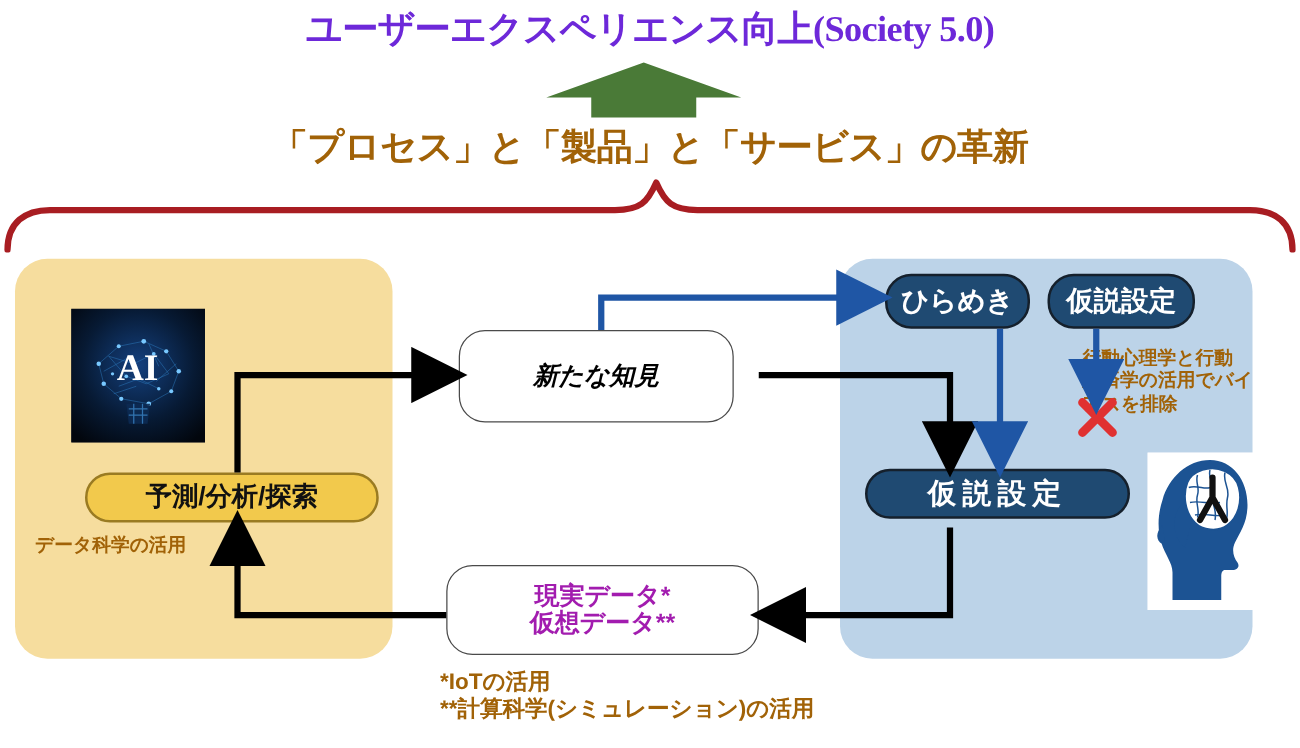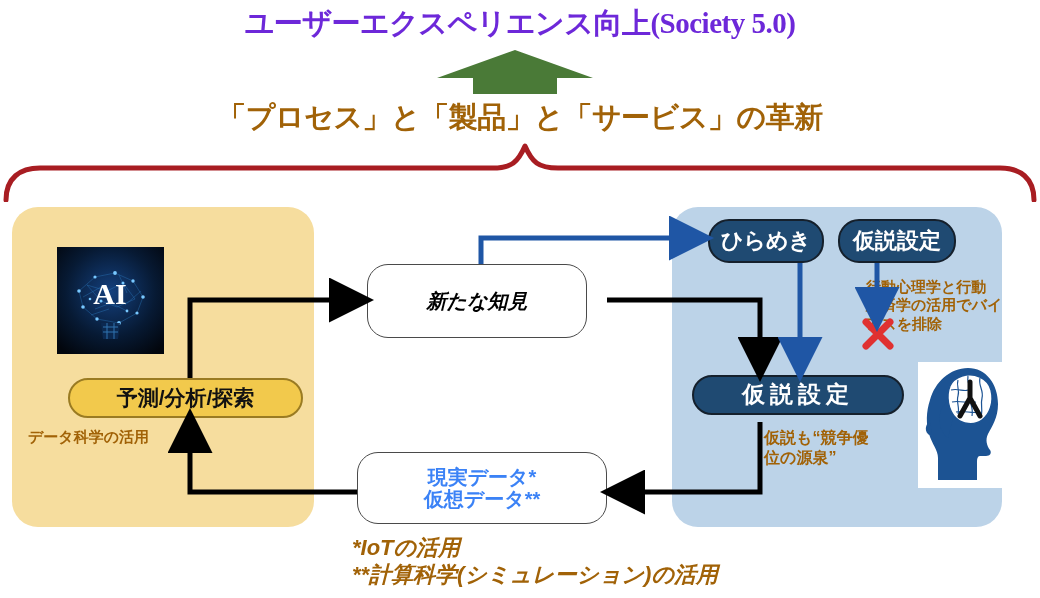--- a/index.html
+++ b/index.html
@@ -51,37 +51,37 @@
     background:#f2c94c;border:2px solid #9a7b22;color:#111111;font-size:21px;
   }
   .box-white-knowledge{
     left:367px;top:264px;width:220px;height:74px;
     background:#ffffff;border:1.5px solid #4a4a4a;color:#000000;font-size:20px;
     flex-direction:row;
     font-style:italic;
   }
   .box-white-data{
     left:357px;top:452px;width:250px;height:72px;
-    background:#ffffff;border:1.5px solid #4a4a4a;color:#3b82f6;font-size:20px;
+    background:#ffffff;border:1.5px solid #4a4a4a;color:#a21caf;font-size:20px;
     flex-direction:column;
   }
   .box-navy{
     background:#1f4a72;border:2px solid #15202c;color:#ffffff;
   }
   .box-hirameki{left:708px;top:219px;width:116px;height:44px;font-size:22px;}
   .box-bias{left:838px;top:219px;width:118px;height:44px;font-size:22px;}
   .box-kasetsu{left:692px;top:375px;width:212px;height:40px;font-size:23px;letter-spacing:5px;}
 
   
   .cap{color:#a16207;font-weight:bold;line-height:1.22;white-space:pre-line;}
   .cap-digital{left:360px;top:352px;width:300px;font-size:17px;}
   .cap-datascience{left:28px;top:428px;font-size:15px;white-space:nowrap;}
   .cap-bias{left:866px;top:278px;width:160px;font-size:15px;}
   .cap-kasetsu{left:764px;top:428px;width:110px;font-size:16px;}
-  .cap-iot{left:352px;top:535px;width:420px;font-size:22px;font-style:italic;}
+  .cap-iot{left:352px;top:535px;width:420px;font-size:18px;}
 
   .xmark{left:861px;top:317px;width:34px;height:34px;}
 </style>
 </head>
 <body>
 
 <div id="stage">
 
   <div class="abs title-green">ユーザーエクスペリエンス向上(Society 5.0)</div>
 
@@ -157,22 +157,20 @@
   <div class="abs cap cap-iot">  *IoTの活用
 **計算科学(シミュレーション)の活用</div>
 
   <div class="abs box box-navy box-hirameki">ひらめき</div>
   <div class="abs box box-navy box-bias">仮説設定</div>
   <div class="abs box box-navy box-kasetsu">仮説設定</div>
 
   <div class="abs cap cap-bias">行動心理学と行動
 経済学の活用でバイ
 アスを排除</div>
-  <div class="abs cap cap-kasetsu">仮説も“競争優
-位の源泉”</div>
 
   <div class="abs head-tile">
     <svg width="88" height="126" viewBox="0 0 88 126">
       <rect width="88" height="126" fill="#ffffff"></rect>
       <path d="M50,6 C68,6 80,22 80,42 C80,56 74,64 70,72 C67,78 69,84 72,88
                C74,91 72,94 68,94 L62,94 C60,94 59,96 59,99 L59,118 L20,118
                L20,96 C20,88 14,82 11,72 C8,62 8,50 12,38 C17,20 32,6 50,6 Z" fill="#1c5393"></path>
       <path d="M30,76 C24,72 20,62 22,52 C24,42 32,36 40,36" fill="#1c5393"></path>
       <path d="M12,58 C8,62 6,68 10,72 C12,74 14,72 14,70" fill="#1c5393"></path>
       <g fill="#ffffff" stroke="#1c5393" stroke-width="1.4">

